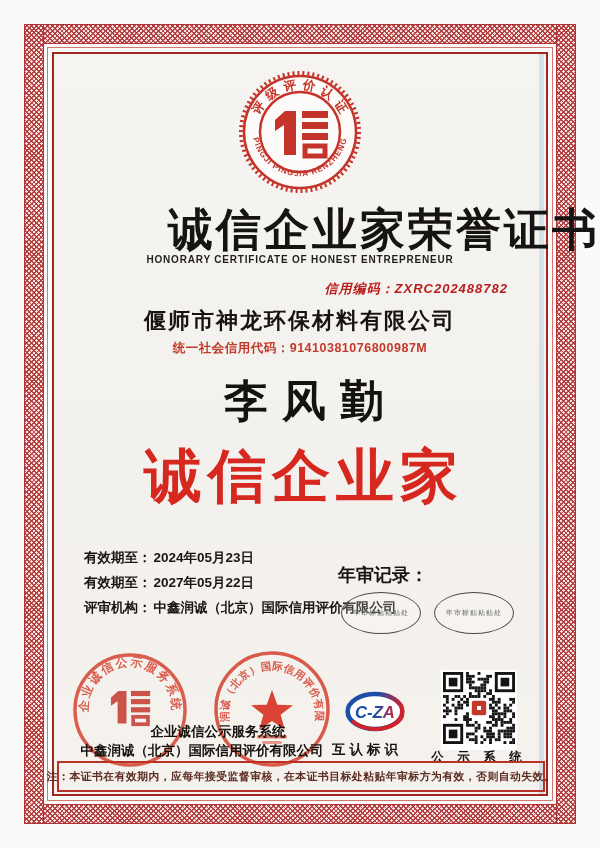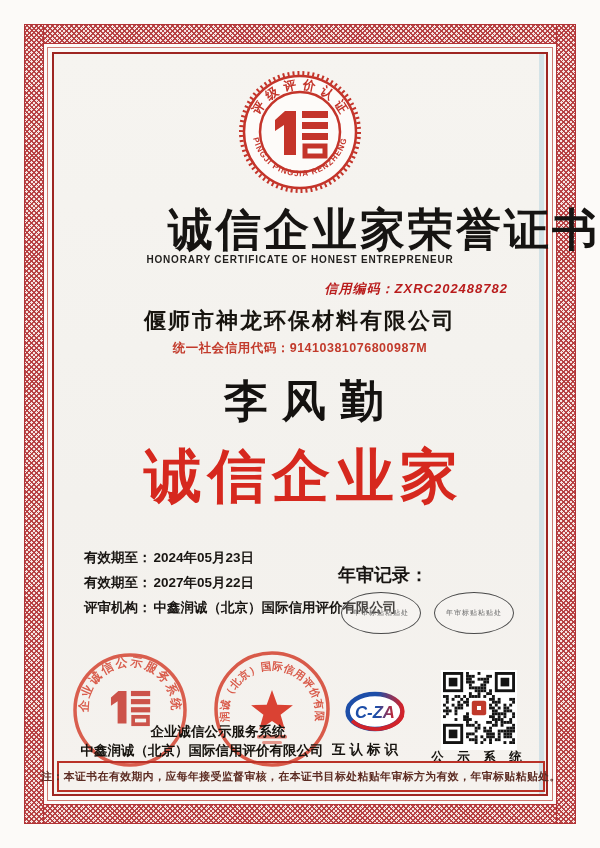--- a/index.html
+++ b/index.html
@@ -378,16 +378,16 @@
         <rect x="0" y="51.839999999999996" width="20.16" height="20.16" fill="#141414"></rect>
         <rect x="2.88" y="54.72" width="14.399999999999999" height="14.399999999999999" fill="#ffffff"></rect>
         <rect x="5.76" y="57.599999999999994" width="8.64" height="8.64" fill="#141414"></rect>
         <rect x="28.799999999999997" y="28.799999999999997" width="14.399999999999999" height="14.399999999999999" rx="2" fill="#c0392b"></rect>
         <rect x="33.984" y="33.984" width="4.032" height="4.032" fill="#ffffff"></rect>
       </svg>
   </div>
   <div class="abs qr-label">公 示 系 统</div>
 
   <div class="abs note-box">
-    <span>注：本证书在有效期内，应每年接受监督审核，在本证书目标处粘贴年审标方为有效，年审标贴粘贴处。</span>
+    <span>注：本证书在有效期内，应每年接受监督审核，在本证书目标处粘贴年审标方为有效，否则自动失效。</span>
   </div>
 
 </div>
 
 </body></html>

